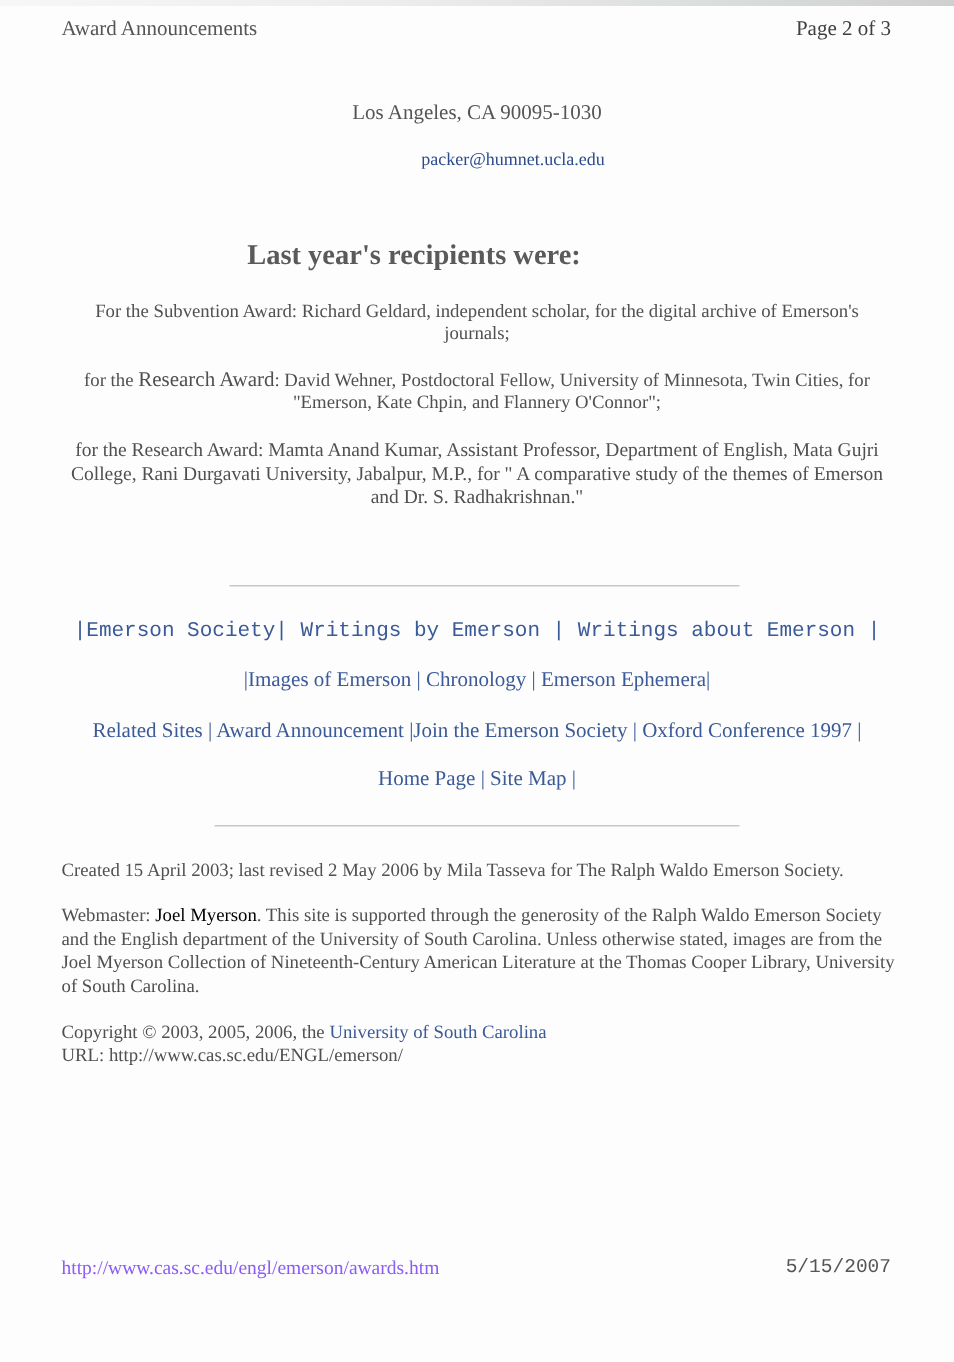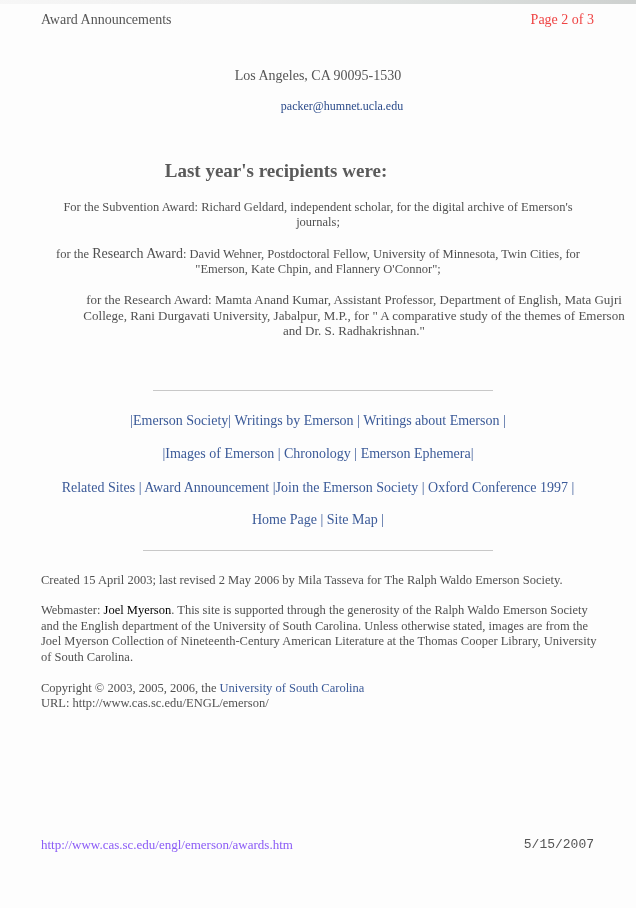--- a/index.html
+++ b/index.html
@@ -9,56 +9,56 @@
     font-family: "Liberation Serif", "DejaVu Serif", serif;
     color: #555;
     position: relative;
   }
   .topedge {
     position: absolute; left: 0; top: 0; width: 636px; height: 4px;
     background: linear-gradient(90deg, #f4f4f4 0%, #e6e6e6 40%, #cfd4d2 70%, #b9bdbb 100%);
     opacity: 0.7;
   }
   .hdr-left { position: absolute; left: 41px; top: 12px; font-size: 14px; color: #555; }
-  .hdr-right { position: absolute; right: 42px; top: 12px; font-size: 14px; color: #ef4444; }
+  .hdr-right { position: absolute; right: 42px; top: 12px; font-size: 14px; color: #404040; }
   .address { position: absolute; left: 0; width: 636px; top: 68px; text-align: center; font-size: 14px; color: #555; }
   .email { position: absolute; left: 0; width: 636px; top: 99px; text-align: center; font-size: 12px; color: #2a4a8a; text-decoration: none; padding-left: 24px; }
   .recips-title { position: absolute; left: 0; width: 552px; top: 160px; text-align: center; font-size: 19px; font-weight: bold; color: #5a5a5a; }
   .para { position: absolute; left: 40px; width: 556px; text-align: center; font-size: 12.5px; color: #505050; line-height: 15px; }
   .p1 { top: 200px; }
   .p2 { top: 246px; }
   .p2 .big { font-size: 14px; }
-  .p3 { top: 292px; font-size: 13px; line-height: 15.5px; margin-left: 36px; }
+  .p3 { top: 292px; font-size: 13px; line-height: 15.5px; }
   .hr { position: absolute; height: 1px; background: #c8c8c8; }
   .hr1 { left: 153px; width: 340px; top: 390px; }
   .hr2 { left: 143px; width: 350px; top: 550px; }
   .navrow { position: absolute; left: 0; width: 636px; text-align: center; font-size: 14px; color: #3b5a98; white-space: nowrap; }
   .navrow .lnk { color: #3b5a98; text-decoration: none; cursor: pointer; }
   .navrow .sep { color: #3b5a98; }
-  .n1 { top: 413px; }
+  .n1 { top: 413px; font-family: Liberation Mono, monospace; }
   .n2 { top: 446px; }
   .n3 { top: 480px; }
   .n4 { top: 512px; }
   .created { position: absolute; left: 41px; top: 573px; font-size: 12.5px; color: #505050; }
   .webmaster { position: absolute; left: 41px; top: 603px; width: 565px; font-size: 12.5px; color: #505050; line-height: 15.5px; }
   .webmaster .lnk { color: #000000; text-decoration: none; }
   .copyright { position: absolute; left: 41px; top: 681px; font-size: 12.5px; color: #505050; line-height: 15px; }
   .copyright .lnk { color: #3b5a98; text-decoration: none; }
   .ftr-left { position: absolute; left: 41px; top: 837px; font-size: 13px; color: #8b5cf6; }
   .ftr-right { position: absolute; right: 42px; top: 837px; font-size: 13px; color: #555; font-family: Liberation Mono, monospace; }
 </style>
 </head>
 <body>
 
 <div class="topedge"></div>
 
 <div class="hdr-left">Award Announcements</div>
 <div class="hdr-right">Page 2 of 3</div>
 
-<div class="address">Los Angeles, CA 90095-1530</div>
+<div class="address">Los Angeles, CA 90095-1030</div>
 <a class="email">packer@humnet.ucla.edu</a>
 
 <div class="recips-title">Last year's recipients were:</div>
 
 <div class="para p1"><span>For the Subvention Award:</span><span> Richard Geldard, independent scholar, for the digital archive of Emerson's journals;</span></div>
 
 <div class="para p2"><span>for the </span><span class="big">Research Award</span><span>: David Wehner, Postdoctoral Fellow, University of Minnesota, Twin Cities, for "Emerson, Kate Chpin, and Flannery O'Connor";</span></div>
 
 <div class="para p3"><span>for the Research Award:</span><span>  Mamta  Anand Kumar, Assistant Professor, Department of English, Mata Gujri College, Rani Durgavati University, Jabalpur, M.P., for " A comparative study of the themes of Emerson and Dr. S. Radhakrishnan."</span></div>
 

